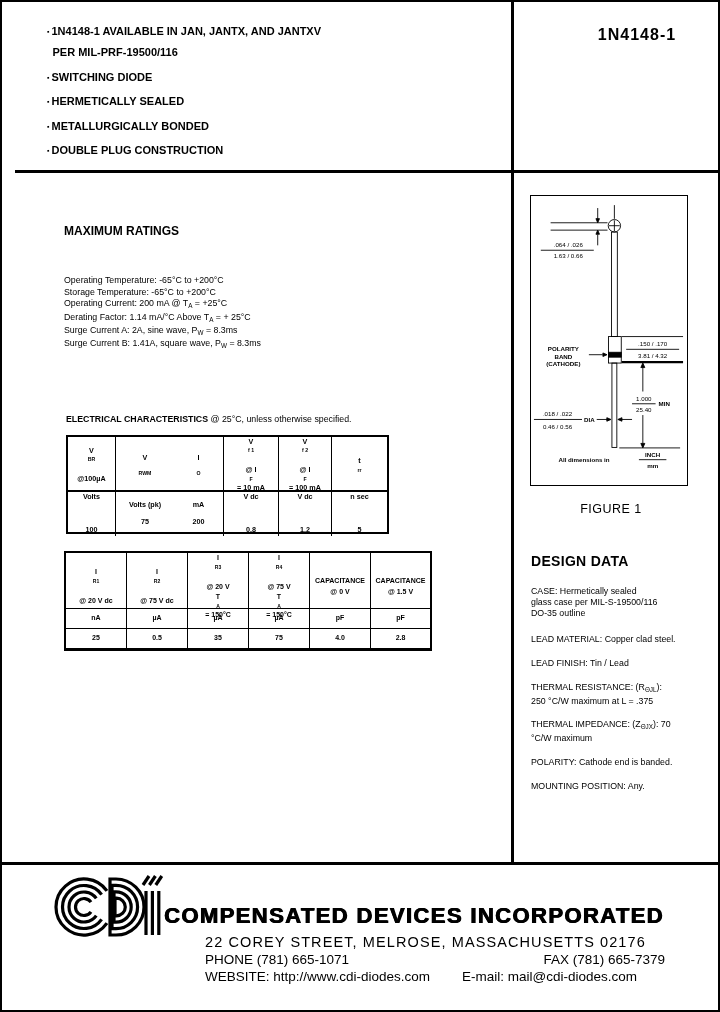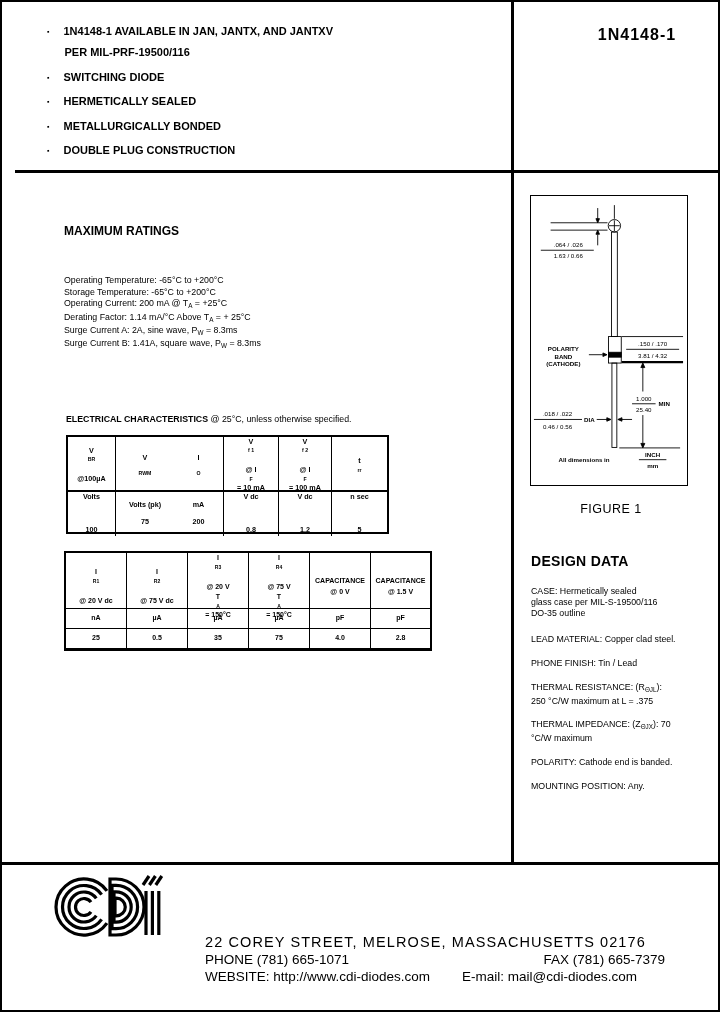--- a/index.html
+++ b/index.html
@@ -7,21 +7,21 @@
         font-family:"Liberation Sans",sans-serif;color:#000;background:#fff;overflow:hidden;}
   sub{font-size:0.72em;vertical-align:-0.28em;letter-spacing:0;}
   
   .vdiv{position:absolute;left:509px;top:0;width:3px;height:861px;background:#000;}
   .hline1{position:absolute;left:13px;top:168px;width:703px;height:2.5px;background:#000;}
   .hline2{position:absolute;left:0;top:860px;width:716px;height:2.5px;background:#000;}
   
   .part-title{position:absolute;left:565px;top:24px;width:140px;text-align:center;
               font-size:16px;font-weight:bold;letter-spacing:1px;}
   .features{position:absolute;left:45px;top:19px;width:440px;font-size:11px;font-weight:bold;}
-  .feat{display:flex;gap:14px;line-height:21px;margin-bottom:3.5px;}
+  .feat{display:flex;gap:2px;line-height:21px;margin-bottom:3.5px;}
   .feat .bullet{font-size:7px;line-height:21px;}
   .feat .cont{margin-left:1px;}
   
   .mr-title{position:absolute;left:62px;top:222px;font-size:12px;font-weight:bold;}
   .mr-lines{position:absolute;left:62px;top:258px;font-size:8.8px;line-height:11.6px;margin-top:15px;}
   
   .elec-title{position:absolute;left:64px;top:412px;font-size:8.8px;}
   .elec-title .b{font-weight:bold;}
   .tbl{position:absolute;box-sizing:border-box;border:2px solid #000;font-weight:bold;}
   .t1{left:64px;top:433px;width:323px;}
@@ -239,21 +239,21 @@
 
   <div class="design">
     <div class="dd-title">DESIGN DATA</div>
     <div class="dd-item" style="margin-bottom:16px">
       <b>CASE:</b><span> Hermetically sealed<br>glass case per MIL-S-19500/116<br>DO-35 outline</span>
     </div>
     <div class="dd-item">
       <b>LEAD MATERIAL:</b><span> Copper clad steel.</span>
     </div>
     <div class="dd-item">
-      <b>PHONE FINISH:</b><span> Tin / Lead</span>
+      <b>LEAD FINISH:</b><span> Tin / Lead</span>
     </div>
     <div class="dd-item">
       <b>THERMAL RESISTANCE:</b><span> (R<sub>ΘJL</sub>):<br>250 °C/W maximum at L = .375</span>
     </div>
     <div class="dd-item">
       <b>THERMAL IMPEDANCE:</b><span> (Z<sub>ΘJX</sub>):   70<br>°C/W maximum</span>
     </div>
     <div class="dd-item">
       <b>POLARITY:</b><span> Cathode end is banded.</span>
     </div>
@@ -275,20 +275,21 @@
         <path d="M61,33.2 H62.5 A8.8,8.8 0 0 1 62.5,50.8 H61 Z"></path>
         <line x1="92" y1="26" x2="92" y2="70"></line>
         <line x1="98.4" y1="26" x2="98.4" y2="70"></line>
         <line x1="104.8" y1="26" x2="104.8" y2="70"></line>
         <line x1="89" y1="20" x2="95" y2="11"></line>
         <line x1="95.4" y1="20" x2="101.4" y2="11"></line>
         <line x1="101.8" y1="20" x2="107.8" y2="11"></line>
       </g>
     </svg>
   </div>
+  <div class="company">COMPENSATED DEVICES INCORPORATED</div>
   <div class="address">22  COREY  STREET,  MELROSE,  MASSACHUSETTS  02176</div>
   <div class="contact1">
     <span>PHONE (781) 665-1071</span>
     <span>FAX (781) 665-7379</span>
   </div>
   <div class="contact2">
     <span>WEBSITE:  http://www.cdi-diodes.com</span>
     <span class="gap">E-mail: mail@cdi-diodes.com</span>
   </div>
 

